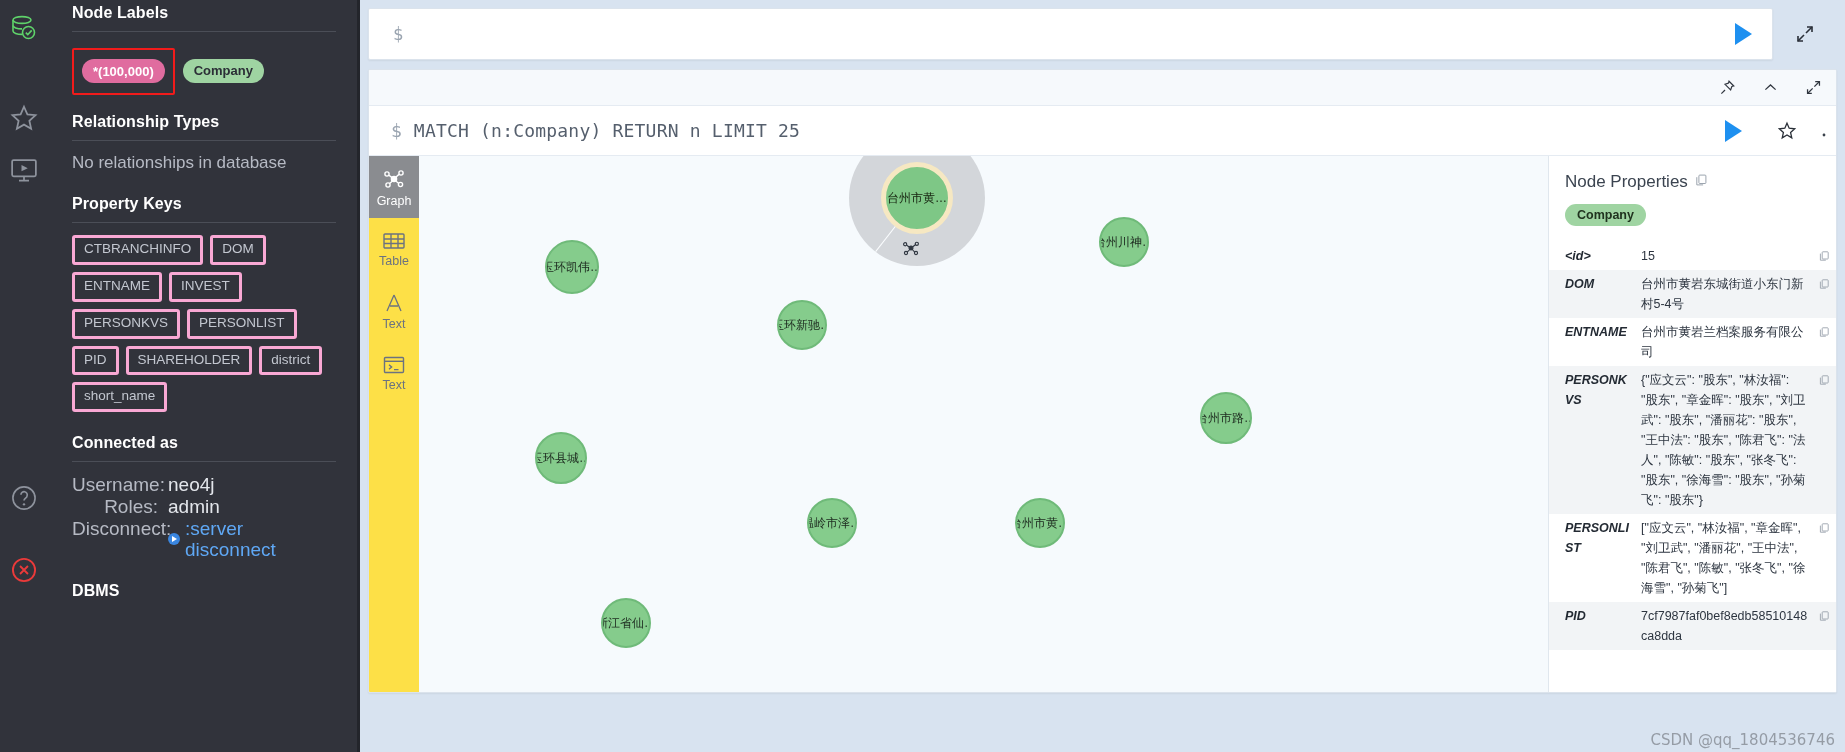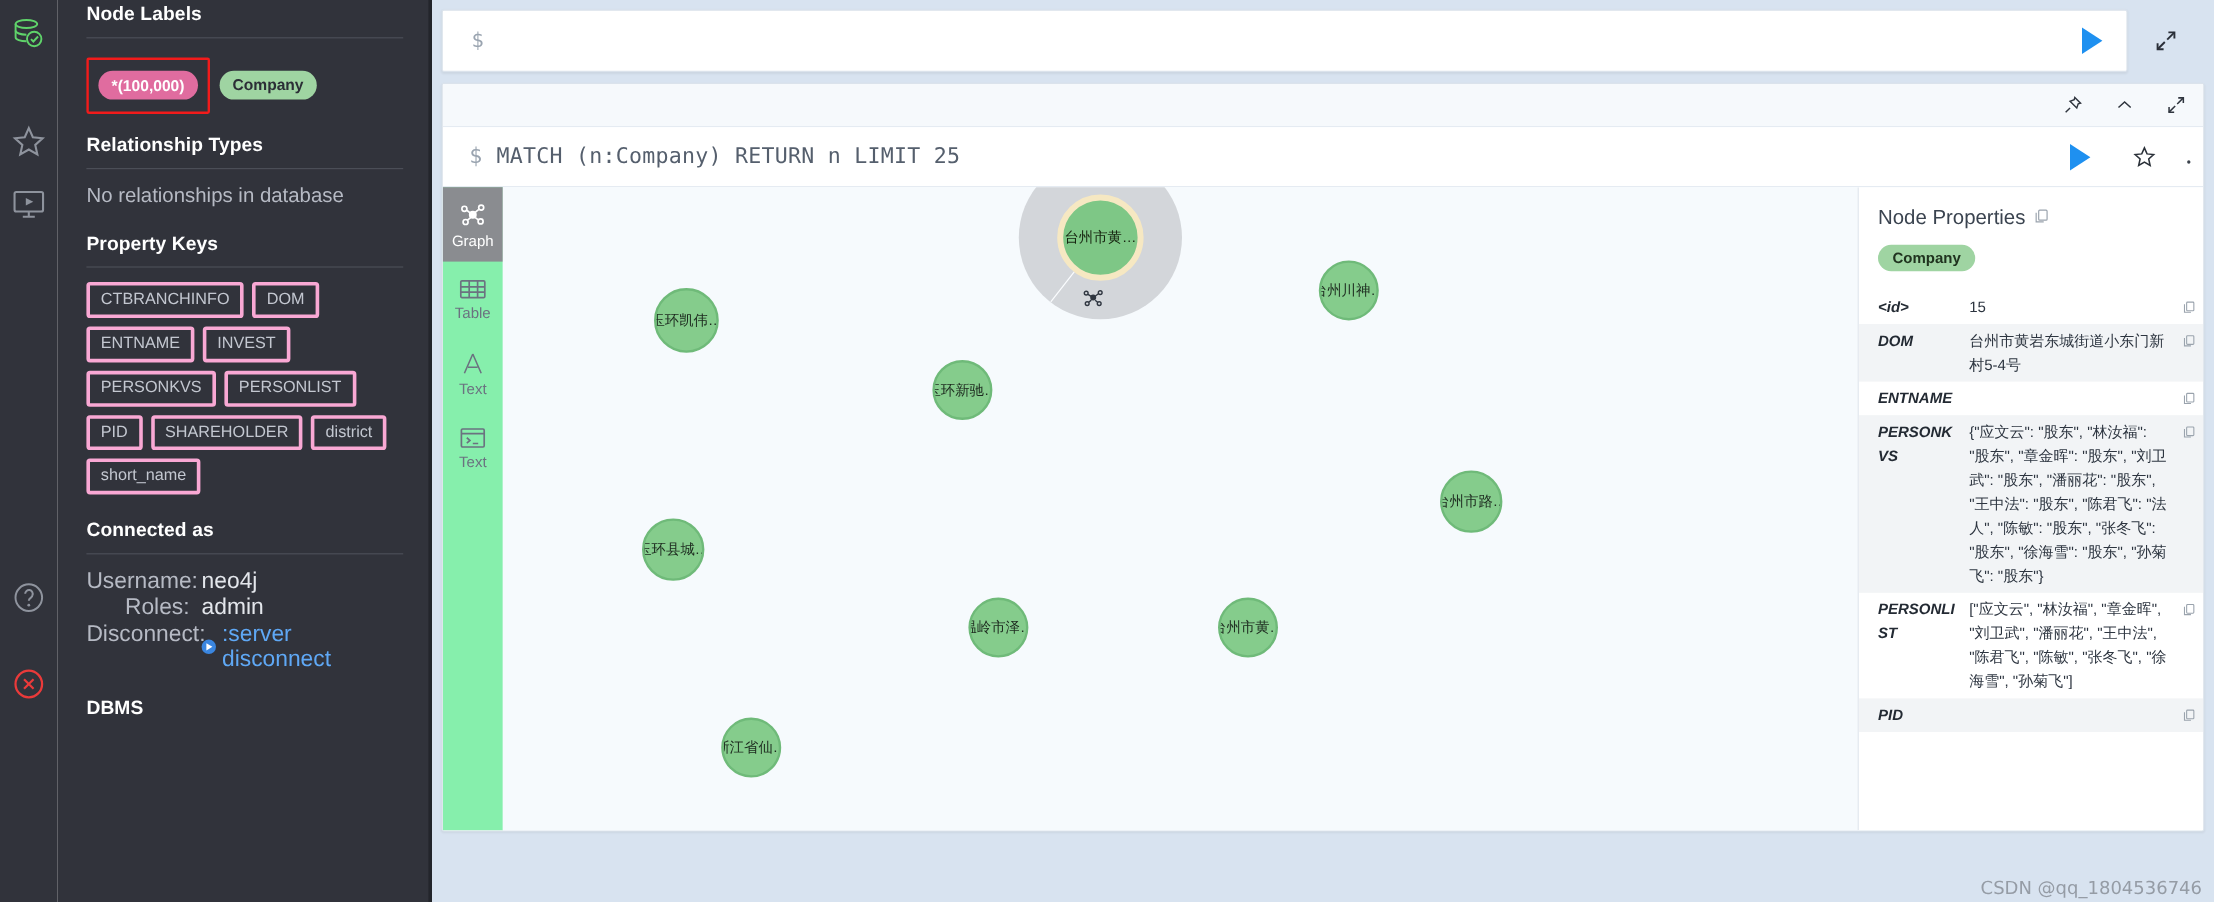--- a/index.html
+++ b/index.html
@@ -185,21 +185,21 @@
     font-size: 18px; color: #555f6d; padding-left: 12px; letter-spacing: .2px;
   }
   .frame-cmdrow .tri-play { border-left-width: 17px; }
   .star-btn { width: 50px; display: flex; align-items: center; justify-content: center; }
   .dots-btn { width: 24px; display: flex; align-items: center; justify-content: center; color: #3b424c; }
 
   .frame-body { flex: 1 1 auto; display: flex; position: relative; min-height: 0; }
 
   .viewtabs {
     width: 50px; flex: 0 0 50px;
-    background: #86efac;
+    background: #fde047;
     padding-top: 0;
   }
   .vtab {
     width: 50px; height: 62px;
     display: flex; flex-direction: column; align-items: center; justify-content: center;
     gap: 3px;
     color: #6b7280; font-size: 12.5px;
   }
   .vtab.active { background: #8a8c90; color: #fff; }
   .vtab svg { display: block; }
@@ -617,20 +617,21 @@
               <div class="prop-v">台州市黄岩东城街道小东门新村5-4号</div>
               <span class="copy-ico">
                 <svg width="12" height="12" viewBox="0 0 20 20" fill="none" stroke="#9aa3ad" stroke-width="1.5">
                     <rect x="7" y="3" width="10" height="12" rx="1.2"></rect>
                     <path d="M13 17H4V6"></path>
                   </svg>
               </span>
             </div>
             <div class="prop-row">
               <div class="prop-k">ENTNAME</div>
+              <div class="prop-v">台州市黄岩兰档案服务有限公司</div>
               <span class="copy-ico">
                 <svg width="12" height="12" viewBox="0 0 20 20" fill="none" stroke="#9aa3ad" stroke-width="1.5">
                     <rect x="7" y="3" width="10" height="12" rx="1.2"></rect>
                     <path d="M13 17H4V6"></path>
                   </svg>
               </span>
             </div>
             <div class="prop-row alt">
               <div class="prop-k">PERSONKVS</div>
               <div class="prop-v">{"应文云": "股东", "林汝福": "股东", "章金晖": "股东", "刘卫武": "股东", "潘丽花": "股东", "王中法": "股东", "陈君飞": "法人", "陈敏": "股东", "张冬飞": "股东", "徐海雪": "股东", "孙菊飞": "股东"}</div>
@@ -646,20 +647,21 @@
               <div class="prop-v">["应文云", "林汝福", "章金晖", "刘卫武", "潘丽花", "王中法", "陈君飞", "陈敏", "张冬飞", "徐海雪", "孙菊飞"]</div>
               <span class="copy-ico">
                 <svg width="12" height="12" viewBox="0 0 20 20" fill="none" stroke="#9aa3ad" stroke-width="1.5">
                     <rect x="7" y="3" width="10" height="12" rx="1.2"></rect>
                     <path d="M13 17H4V6"></path>
                   </svg>
               </span>
             </div>
             <div class="prop-row alt">
               <div class="prop-k">PID</div>
+              <div class="prop-v">7cf7987faf0bef8edb58510148ca8dda</div>
               <span class="copy-ico">
                 <svg width="12" height="12" viewBox="0 0 20 20" fill="none" stroke="#9aa3ad" stroke-width="1.5">
                     <rect x="7" y="3" width="10" height="12" rx="1.2"></rect>
                     <path d="M13 17H4V6"></path>
                   </svg>
               </span>
             </div>
           </div>
 
         </div>

